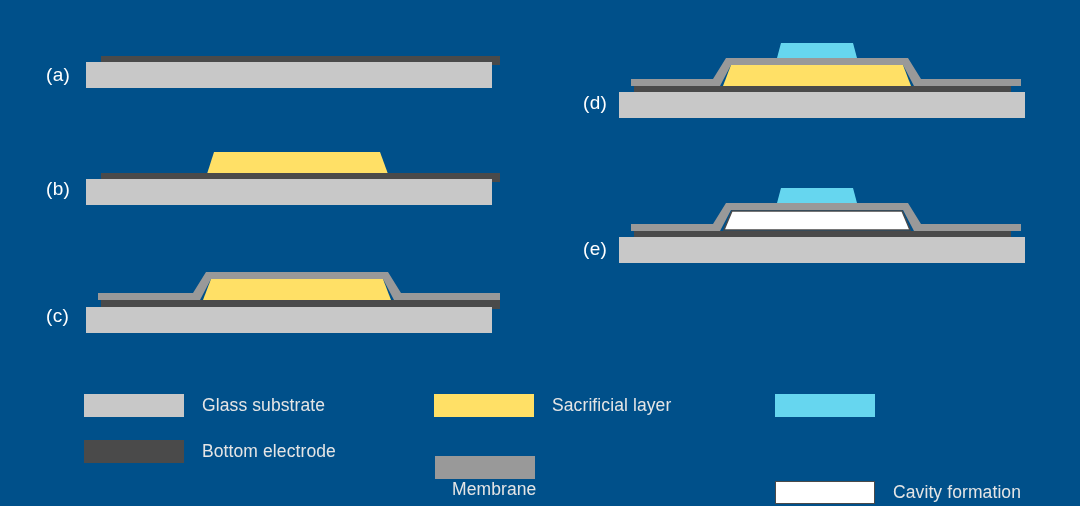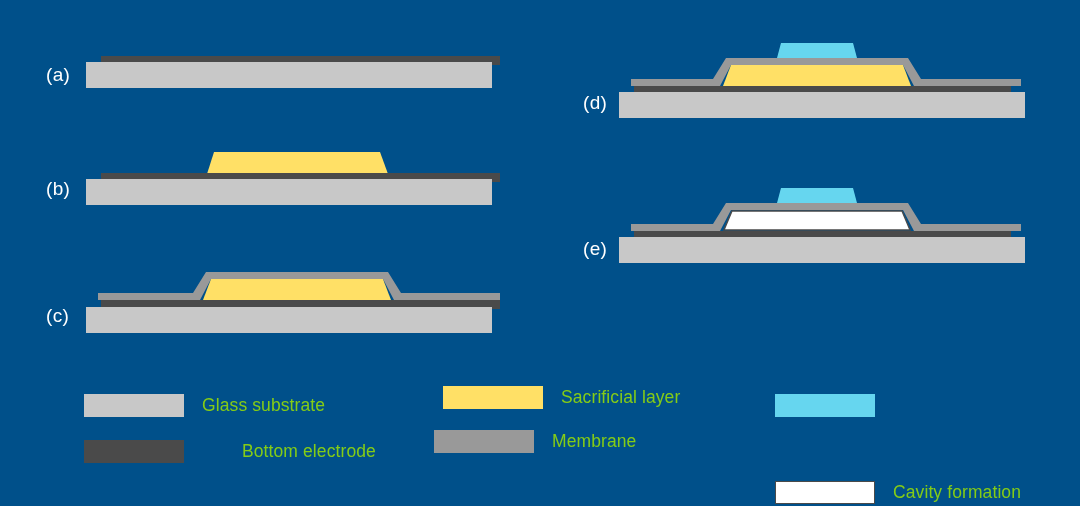--- a/index.html
+++ b/index.html
@@ -50,21 +50,21 @@
     position: absolute;
     display: flex;
     align-items: center;
   }
   .legend-swatch {
     width: 100px;
     height: 23px;
     flex: none;
   }
   .legend-text {
-    color: #84cc16;
+    color: #e5e5e5;
     font-size: 17.5px;
     font-family: "Liberation Sans", sans-serif;
     margin-left: 18px;
     white-space: nowrap;
     letter-spacing: 0.1px;
   }
 </style>
 </head>
 <body>
 
@@ -120,32 +120,32 @@
     </svg>
   </div>
 
   <div id="legend">
 
     <div class="legend-col" style="left:84px;">
       <div class="legend-row" style="top:22px;">
         <span class="legend-swatch" style="background:#c8c8c8;"></span>
         <span class="legend-text">Glass substrate</span>
       </div>
-      <div class="legend-row" style="top:68px;gap:40px;">
+      <div class="legend-row" style="top:68px;">
         <span class="legend-swatch" style="background:#4a4a4a;"></span>
         <span class="legend-text">Bottom electrode</span>
       </div>
     </div>
 
     <div class="legend-col" style="left:434px;">
-      <div class="legend-row" style="top:14px;margin-left:9px;">
+      <div class="legend-row" style="top:22px;">
         <span class="legend-swatch" style="background:#ffe066;"></span>
         <span class="legend-text">Sacrificial layer</span>
       </div>
-      <div class="legend-row" style="top:58px;">
+      <div class="legend-row" style="top:84px;flex-direction:column;">
         <span class="legend-swatch" style="background:#999999;"></span>
         <span class="legend-text">Membrane</span>
       </div>
     </div>
 
     <div class="legend-col" style="left:775px;">
       <div class="legend-row" style="top:22px;">
         <span class="legend-swatch" style="background:#66d6ef;"></span>
       </div>
       <div class="legend-row" style="top:68px;margin-top:41px;">

